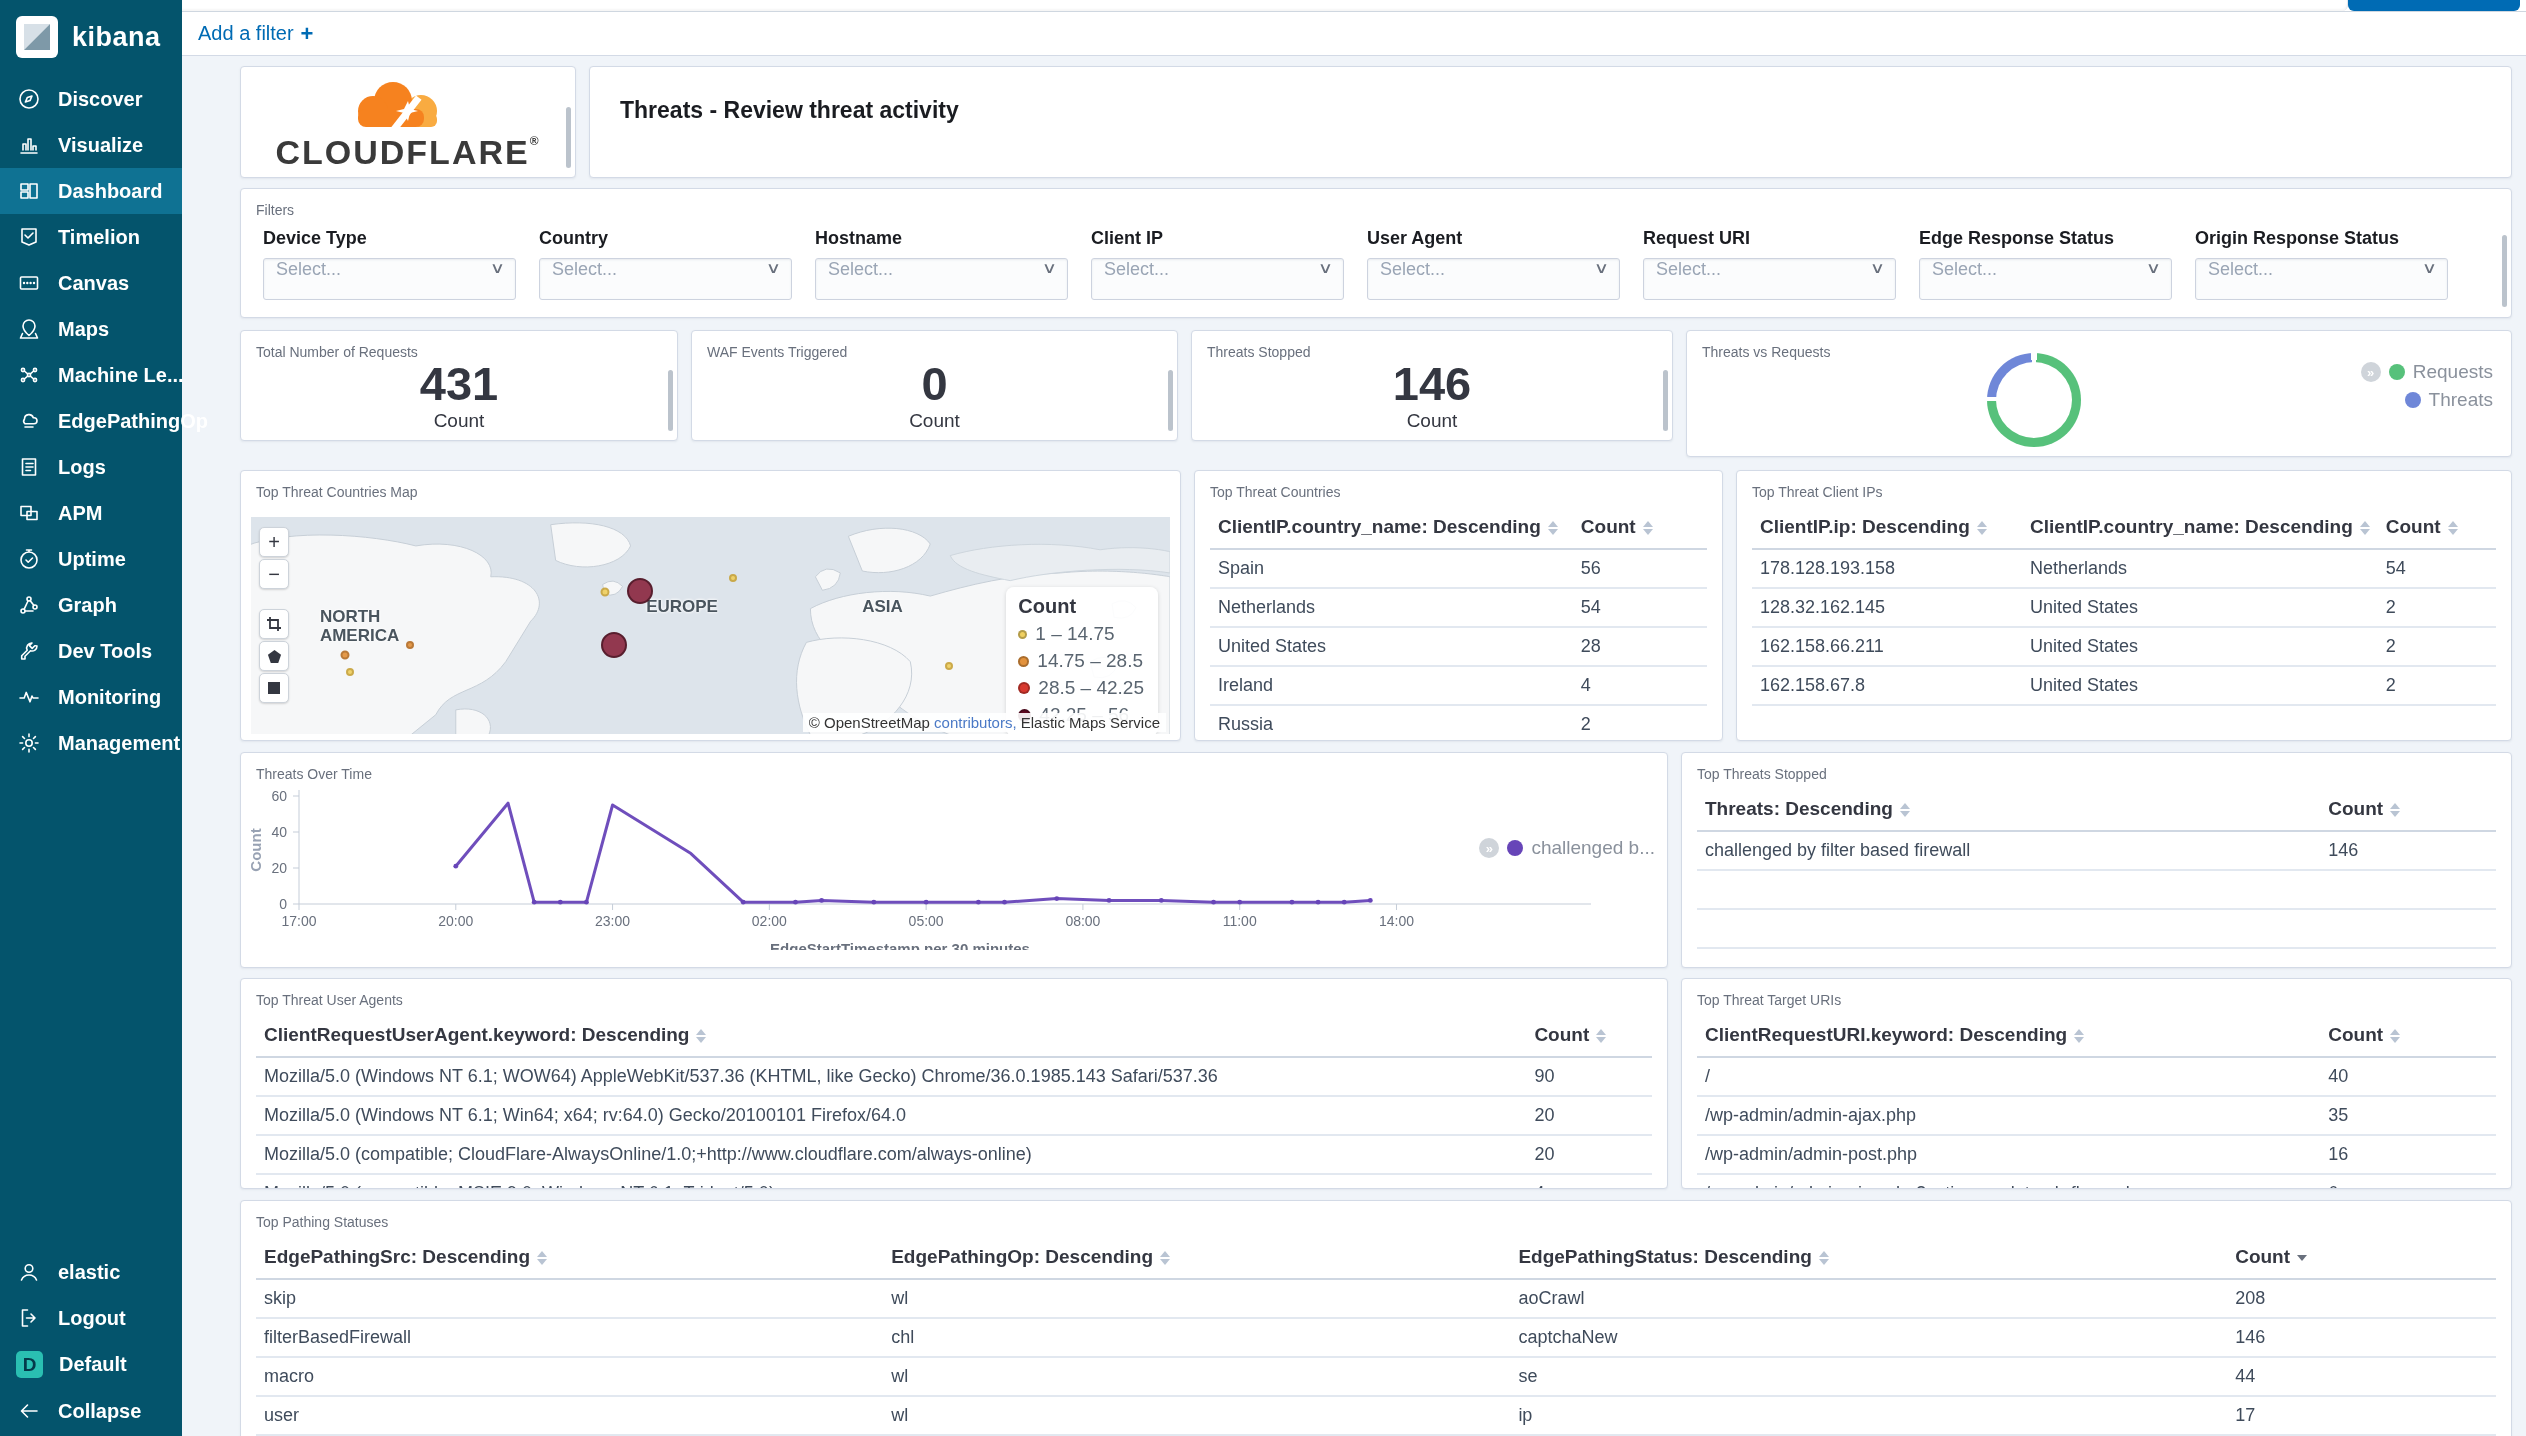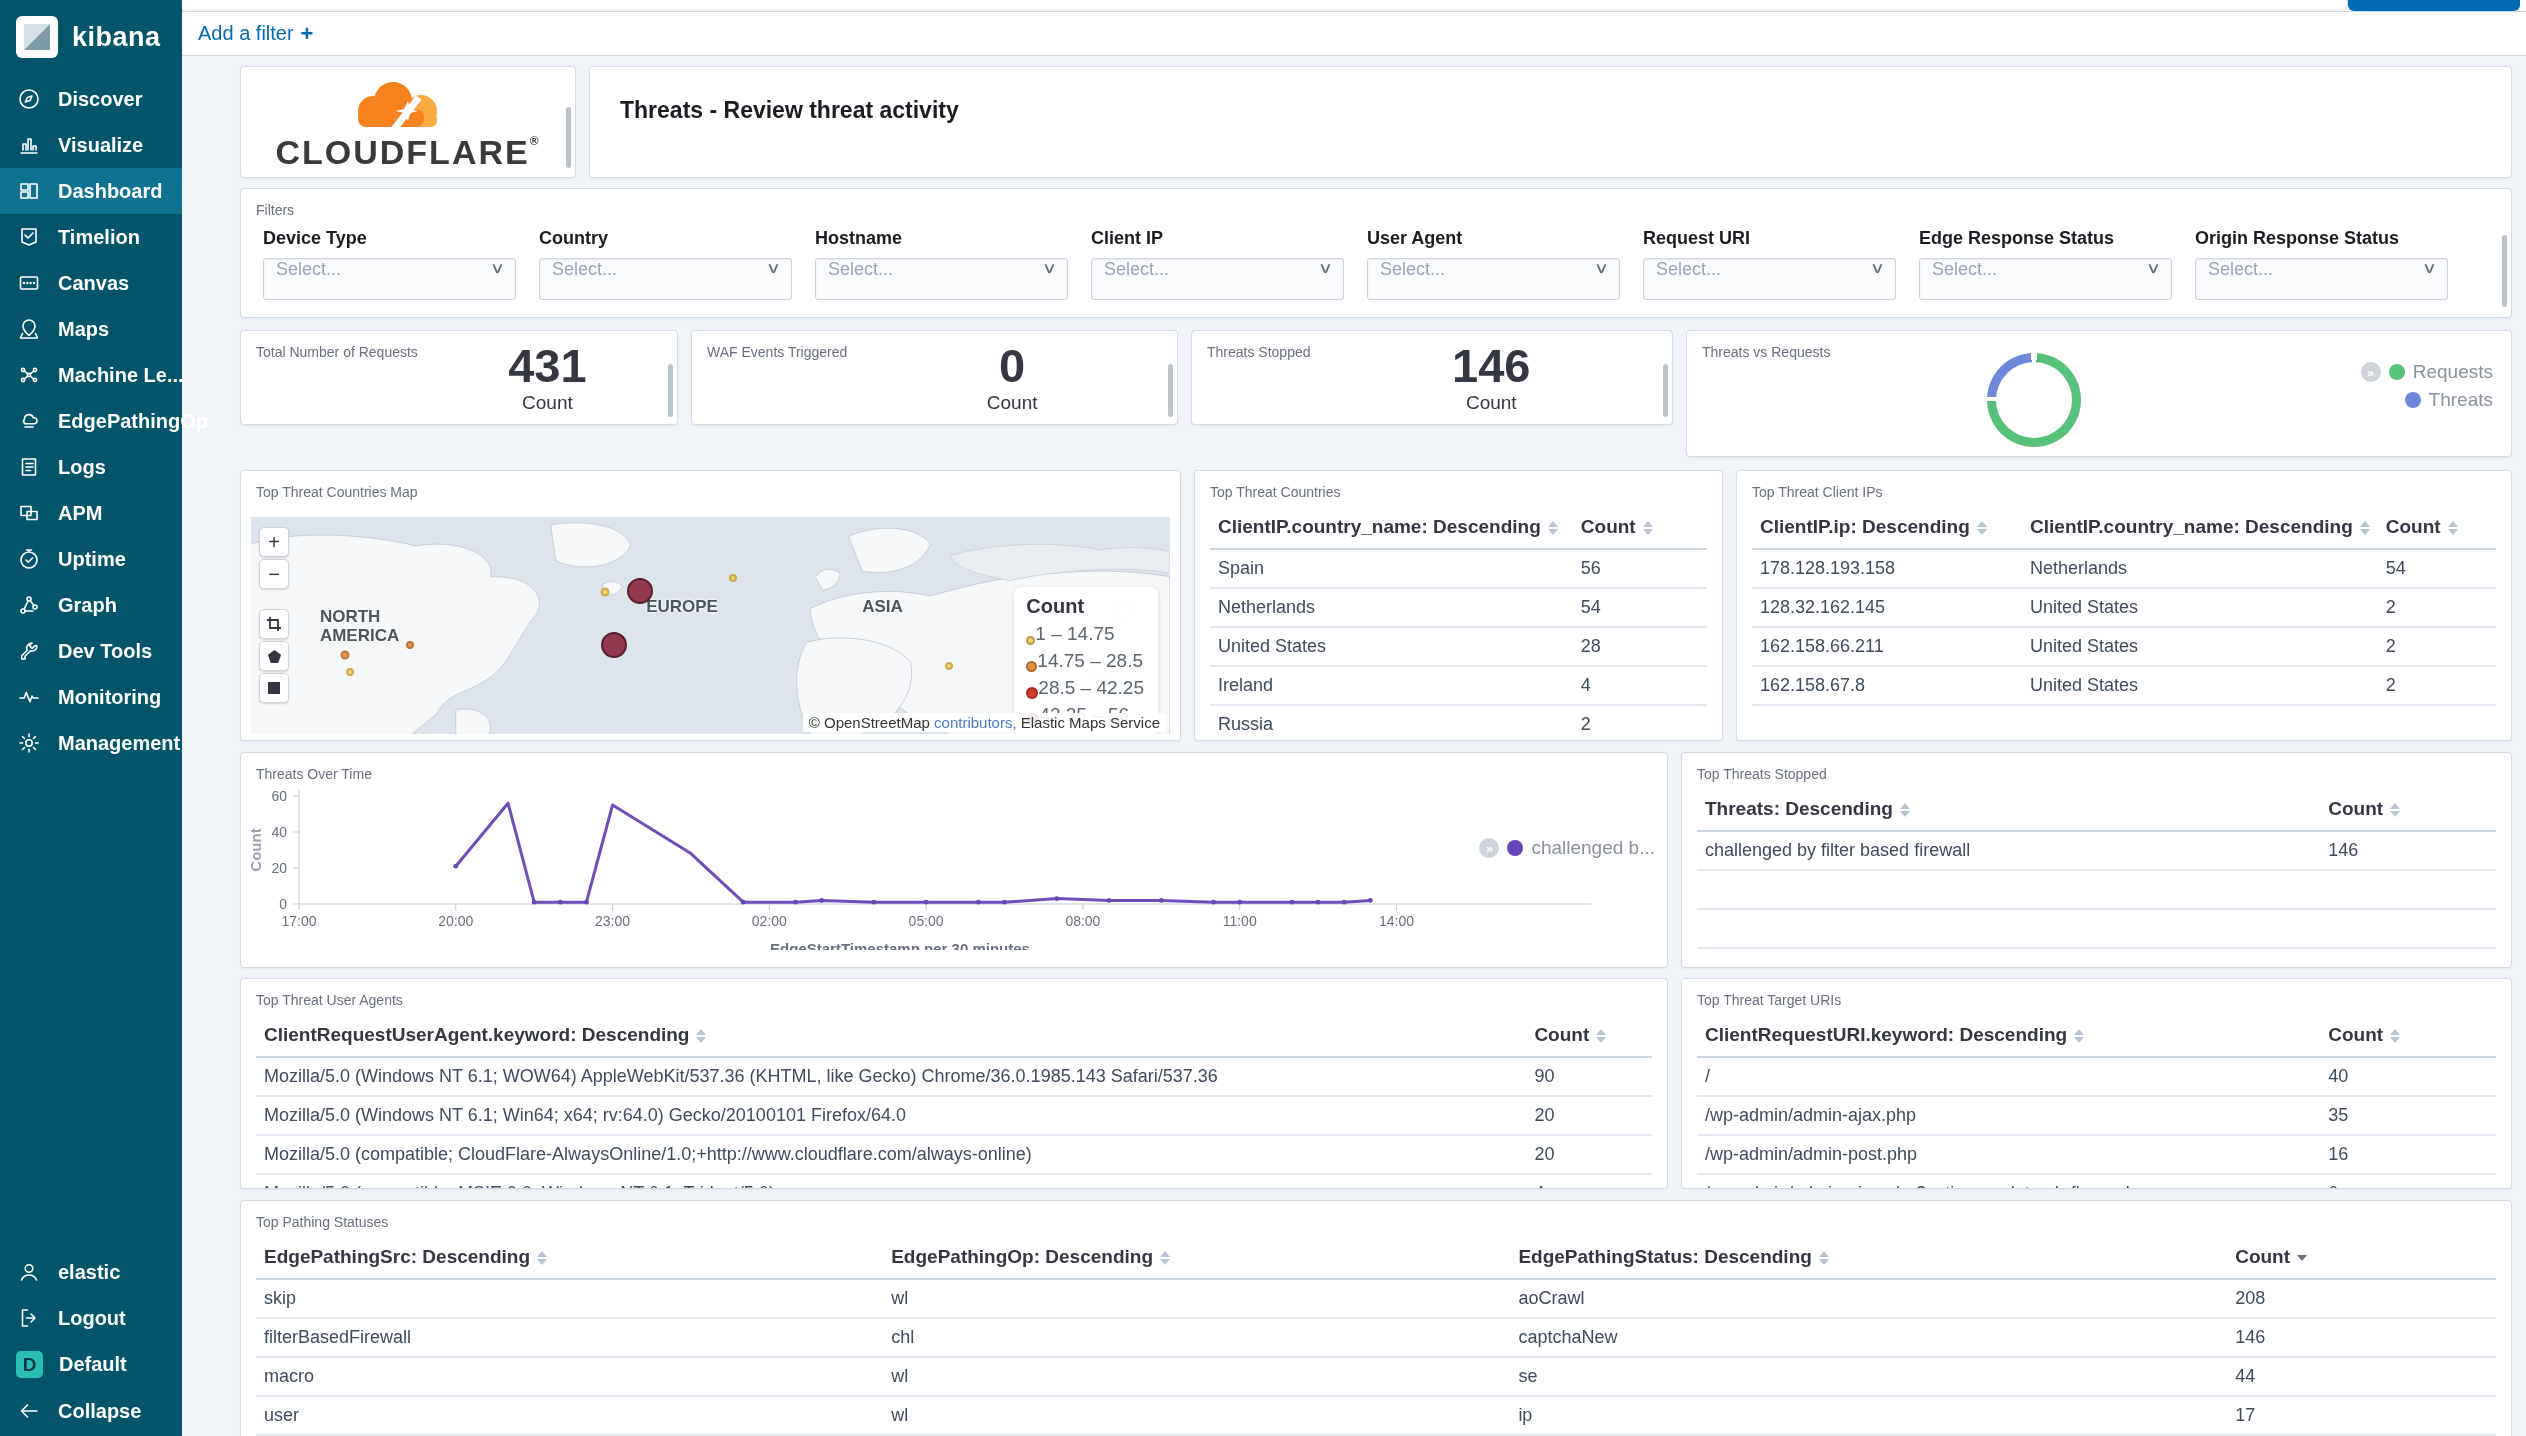--- a/index.html
+++ b/index.html
@@ -64,21 +64,21 @@
   .ffield { width:253px; }
   .flabel { font-size:18px; font-weight:bold; color:#1a1c21; margin-bottom:9px; }
   .fselect { height:42px; background:#fbfcfd; border:1px solid #cdd3df;
     border-radius:3px; display:flex; align-items:flex-start; justify-content:space-between;
     padding:0 12px; color:#9aa5b5; font-size:18px; cursor:pointer;
     box-shadow:inset 0 1px 2px rgba(120,135,155,.15); }
   .fchev { color:#69707d; font-size:15px; transform:scaleX(1.4); }
 
   
   .row-metrics { margin-top:12px; }
-  .metric { height:95px; display:flex; flex-direction:row;text-align:right; }
+  .metric { height:111px; display:flex; flex-direction:column; }
   .metric .mbody { flex:1; display:flex; flex-direction:column; align-items:center;
     justify-content:flex-end; padding-bottom:10px; }
   .mvalue { font-size:47px; font-weight:bold; color:#343741; line-height:1; }
   .mcount { font-size:19px; color:#343741; margin-top:3px; }
   .panel--tvr { height:127px; flex:1; }
   .donut { position:absolute; left:300px; top:22px; width:94px; height:94px;
     border-radius:50%; }
   .donut-hole { position:absolute; left:9px; top:9px; width:76px; height:76px;
     background:#fff; border-radius:50%; }
   .tvr-legend { position:absolute; right:18px; top:30px; display:flex;
@@ -100,21 +100,21 @@
   .map-controls { position:absolute; left:8px; top:10px; display:flex;
     flex-direction:column; gap:2px; }
   .mbtn { width:30px; height:30px; background:#fff; border:1px solid #cdd3da;
     border-radius:5px; display:flex; align-items:center; justify-content:center;
     font-size:20px; color:#343741; cursor:pointer; box-shadow:0 1px 2px rgba(0,0,0,.15); }
   .mbtn.tool { font-size:15px; }
   .mgap { height:16px; }
   .map-legend { position:absolute; right:12px; top:70px; background:rgba(255,255,255,.93);
     border-radius:8px; padding:8px 14px 10px 12px; box-shadow:0 1px 4px rgba(0,0,0,.15); }
   .map-legend .mlt { font-weight:bold; color:#343741; font-size:20px; margin-bottom:2px; }
-  .mlrow { display:flex; align-items:flex-end; margin-top:5px;
+  .mlrow { display:flex; align-items:center; gap:8px; margin-top:5px;
     color:#5a6570; font-size:19px; }
   .mldot { border-radius:50%; }
   .attrib { position:absolute; right:4px; bottom:2px; background:rgba(255,255,255,.9);
     padding:1px 6px; font-size:15px; color:#333; }
   .attrib .alink { color:#4a79c6; cursor:pointer; }
 
   
   .panel--countries { width:529px; height:271px; }
   .panel--ips { flex:1; height:271px; }
   .ktable { width:100%; border-collapse:collapse; margin-top:4px; }

